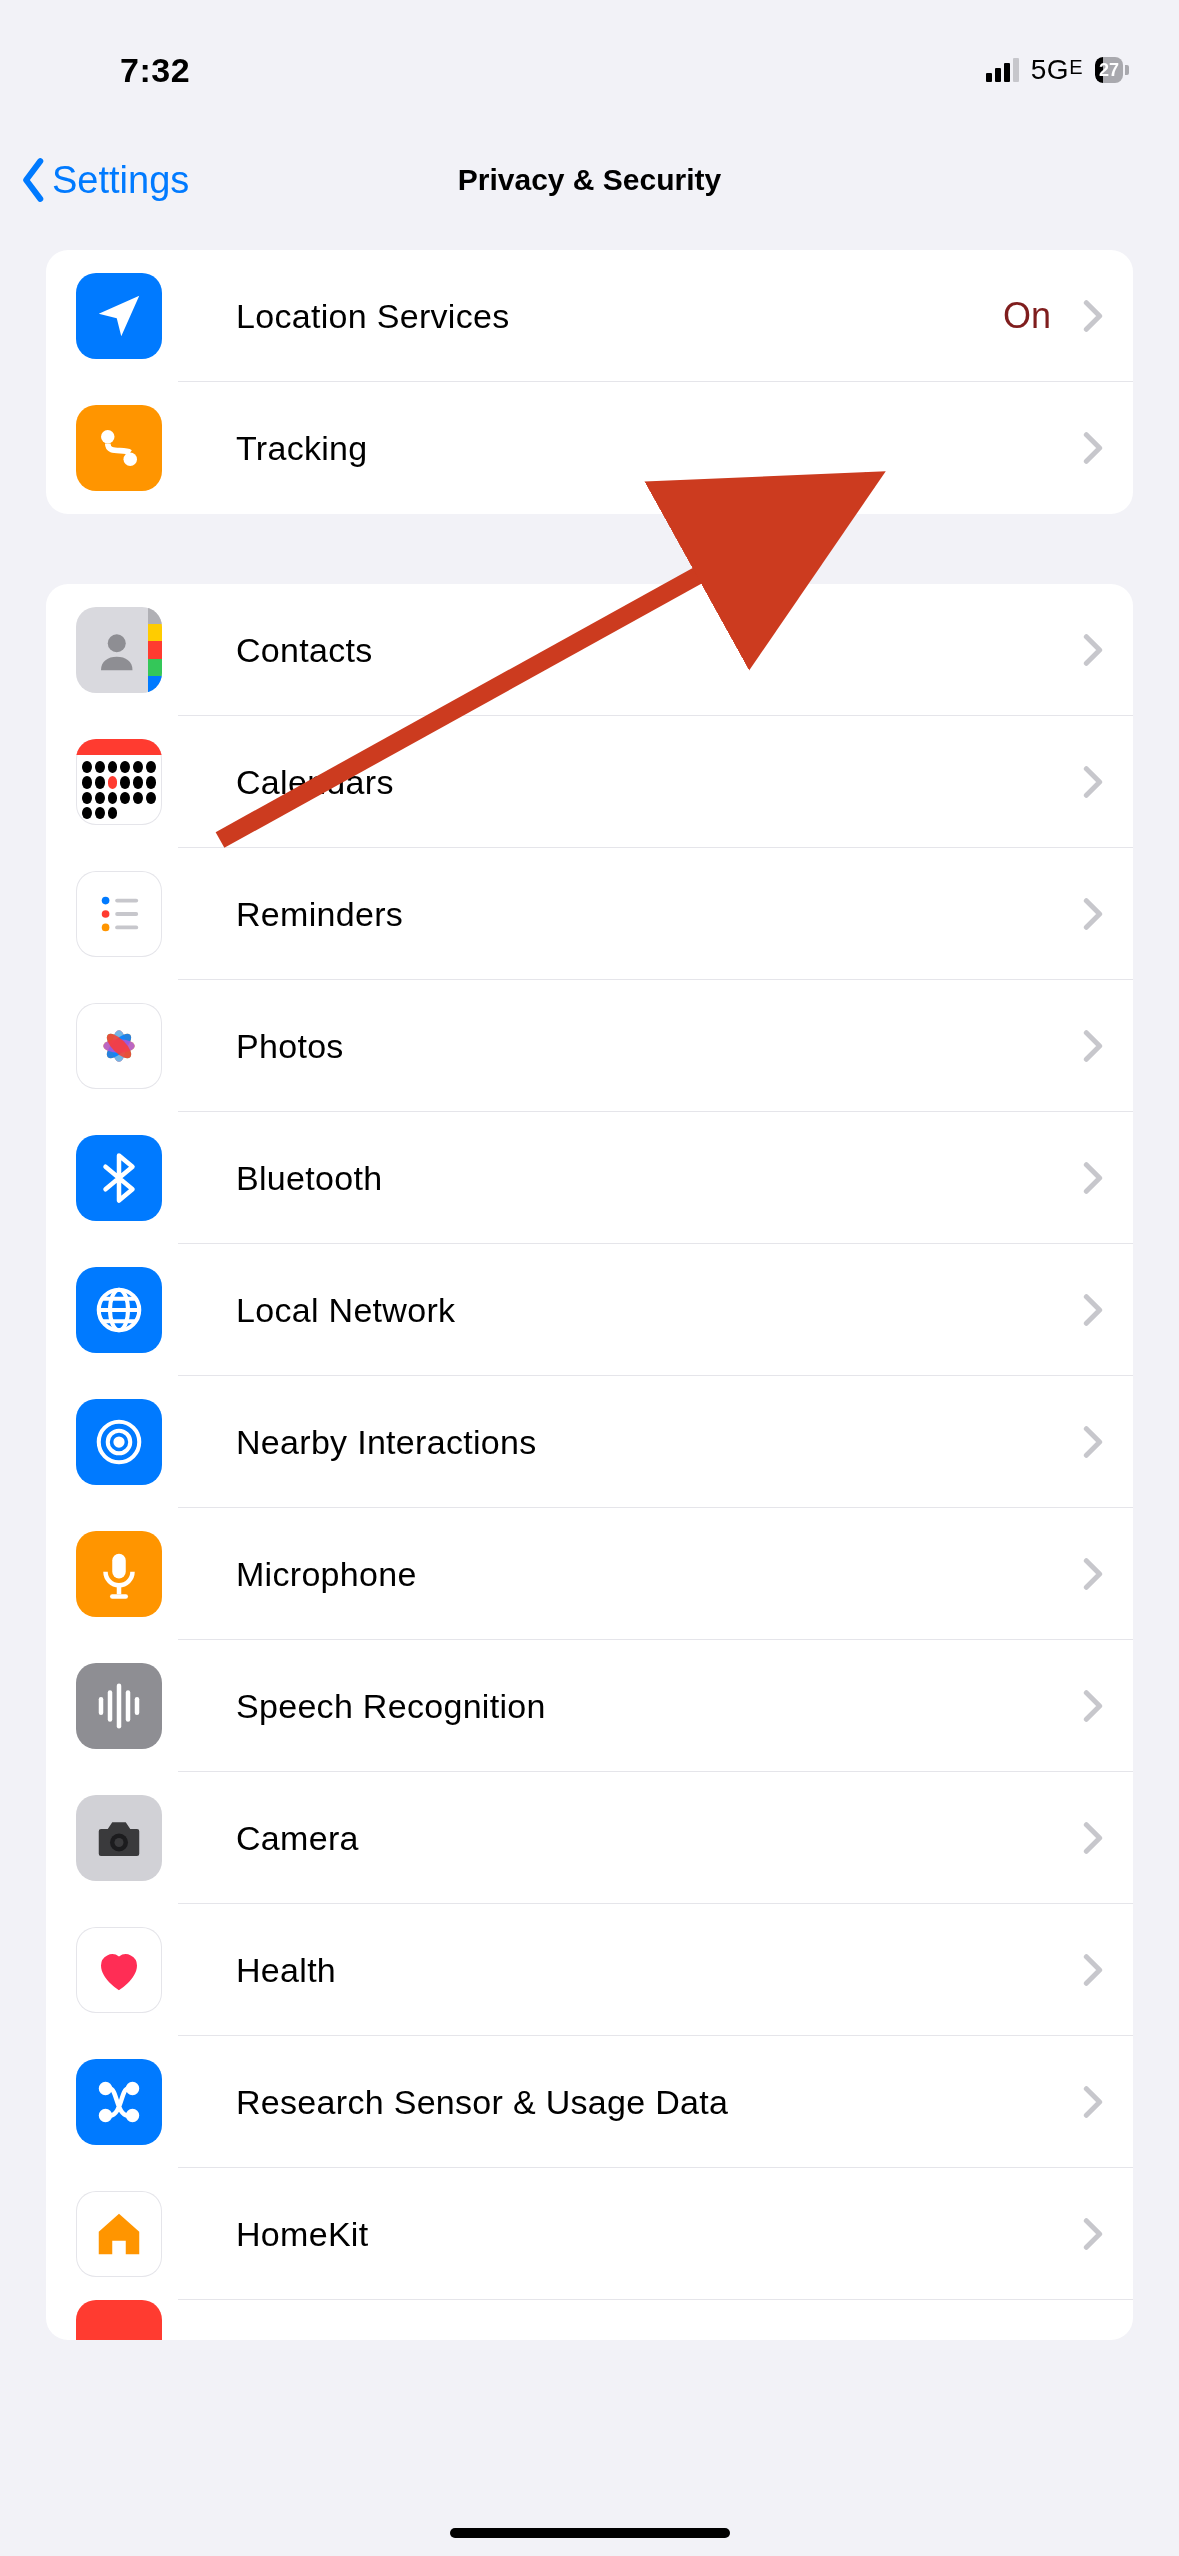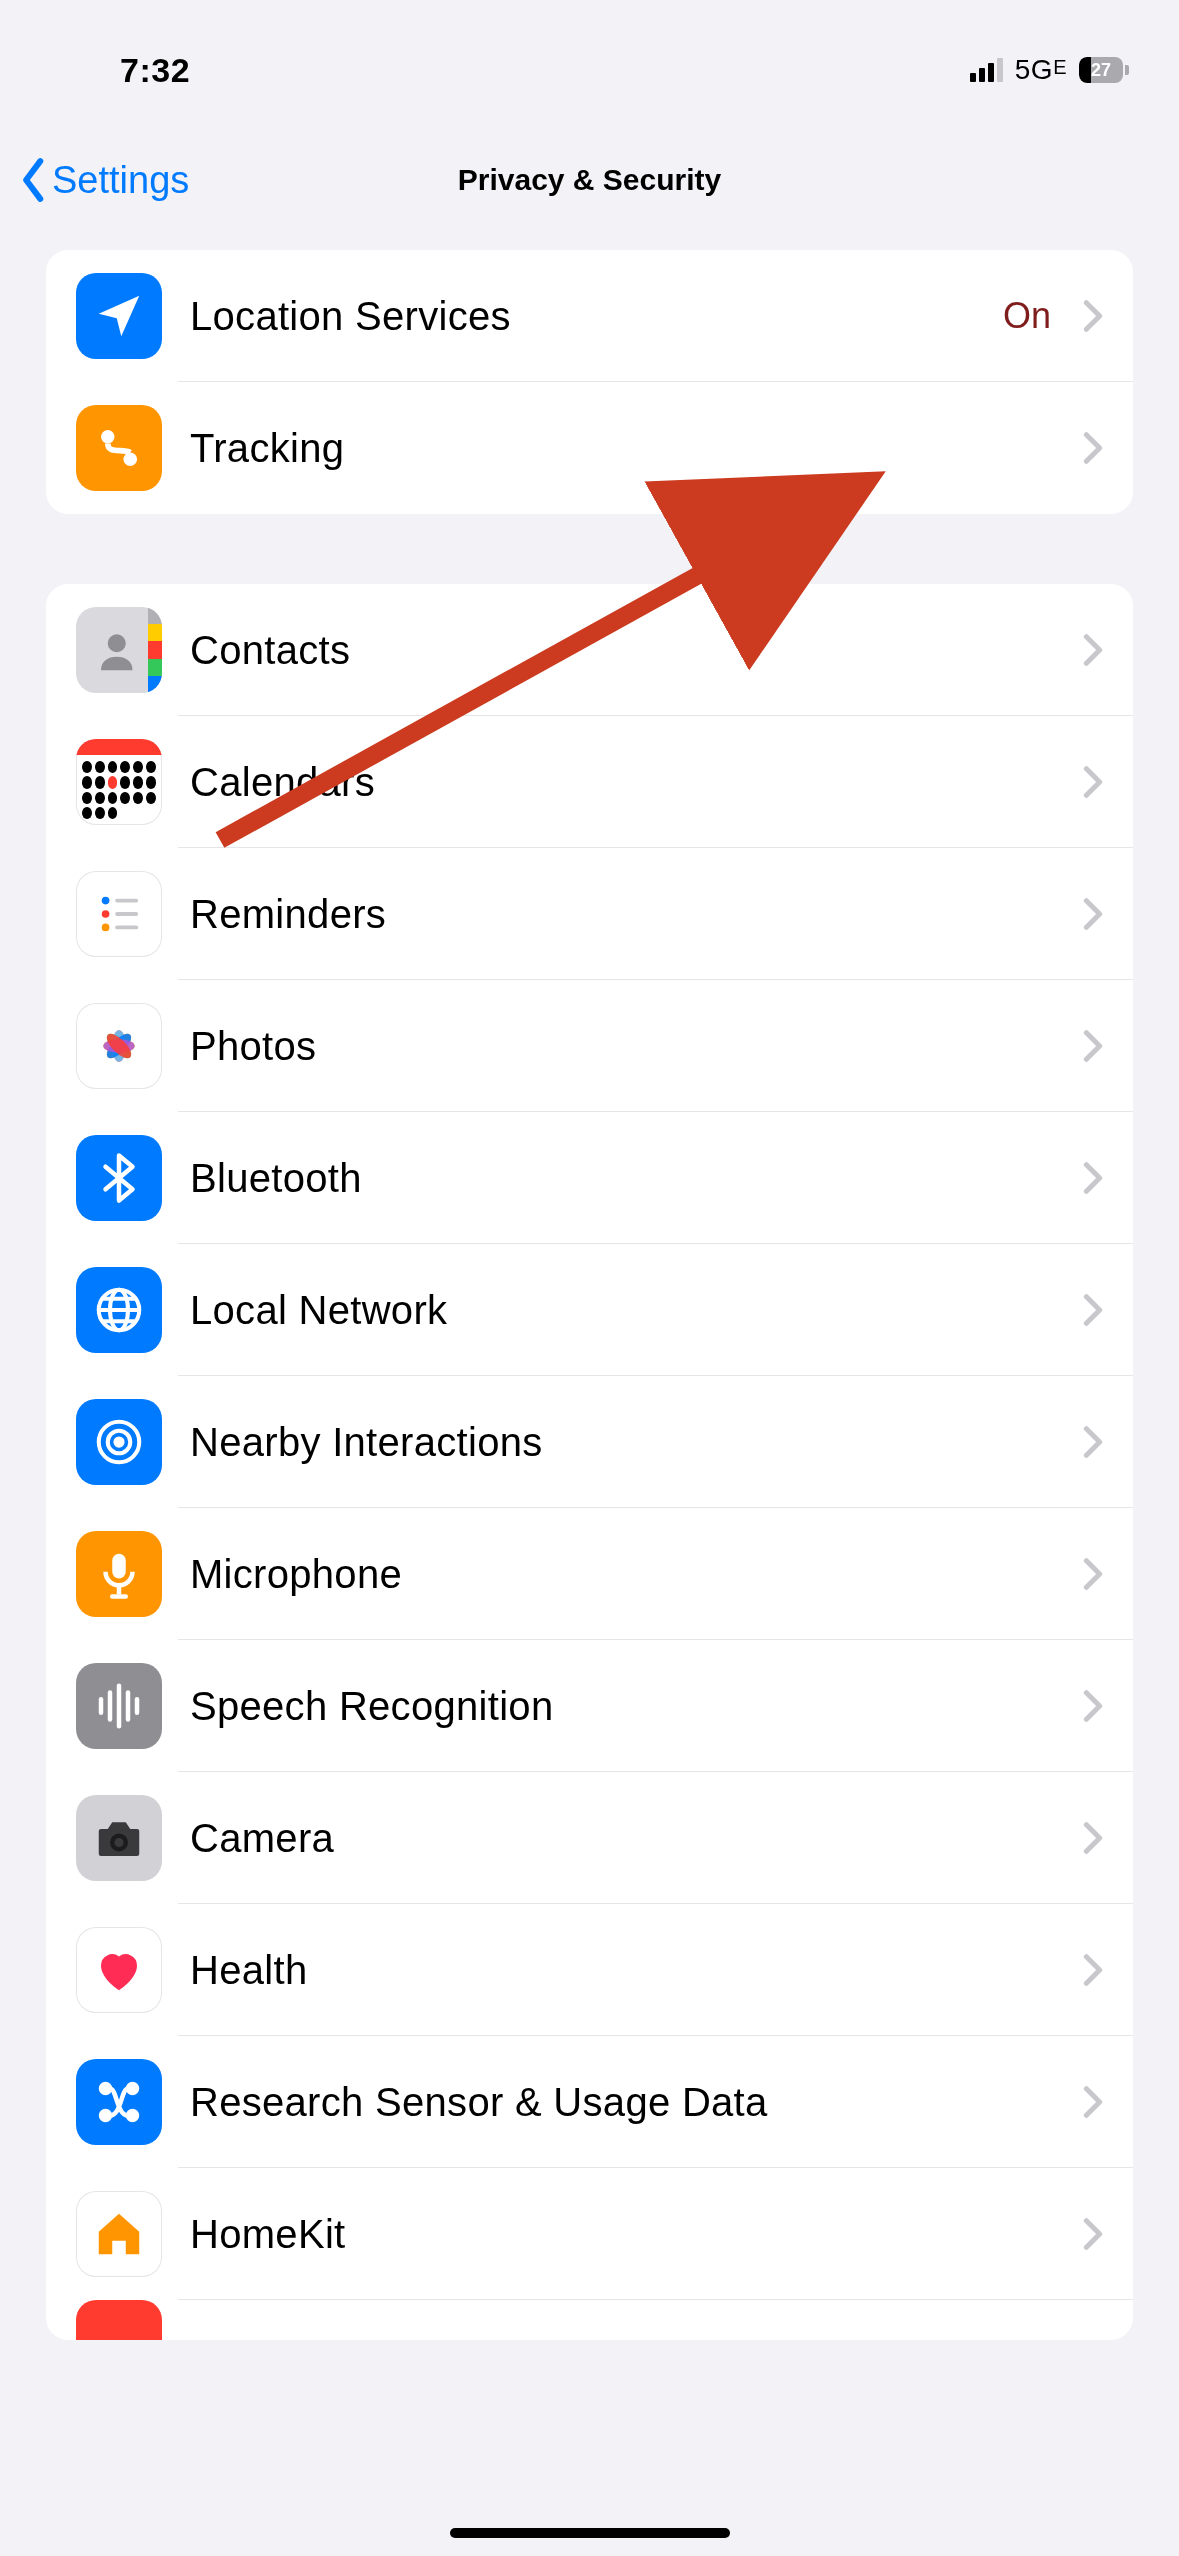--- a/index.html
+++ b/index.html
@@ -48,21 +48,21 @@
   .signal-bars span:nth-child(3){height:19px;}
   .signal-bars span:nth-child(4){height:24px;background:#c7c7cc;}
   .net-label { font-size: 28px; font-weight: 500; letter-spacing: 0.5px;}
   .net-label small { font-size: 20px; vertical-align: top; position: relative; top:2px; }
   .battery {
     display: flex;
     align-items: center;
     gap: 2px;
   }
   .battery-body {
-    width: 44px;
+    width: 28px;
     height: 26px;
     border-radius: 8px;
     background: #a9a9ae;
     position: relative;
     overflow: hidden;
     display:flex;
     align-items:center;
     justify-content:center;
   }
   .battery-fill {
@@ -139,23 +139,24 @@
     height: 86px;
     border-radius: 20px;
     display: flex;
     align-items: center;
     justify-content: center;
     margin-right: 28px;
     flex-shrink: 0;
     overflow:hidden;
   }
   .row-label {
-    font-size: 40px;
+    font-size: 34px;
     letter-spacing: 0.3px;
     flex: 1;
+    margin-left: 46px;
   }
   .row-value {
     font-size: 36px;
     color: #7f1d1d;
     margin-right: 32px;
   }
   .chevron {
     color: #c7c7cc;
     display: flex;
     align-items: center;

